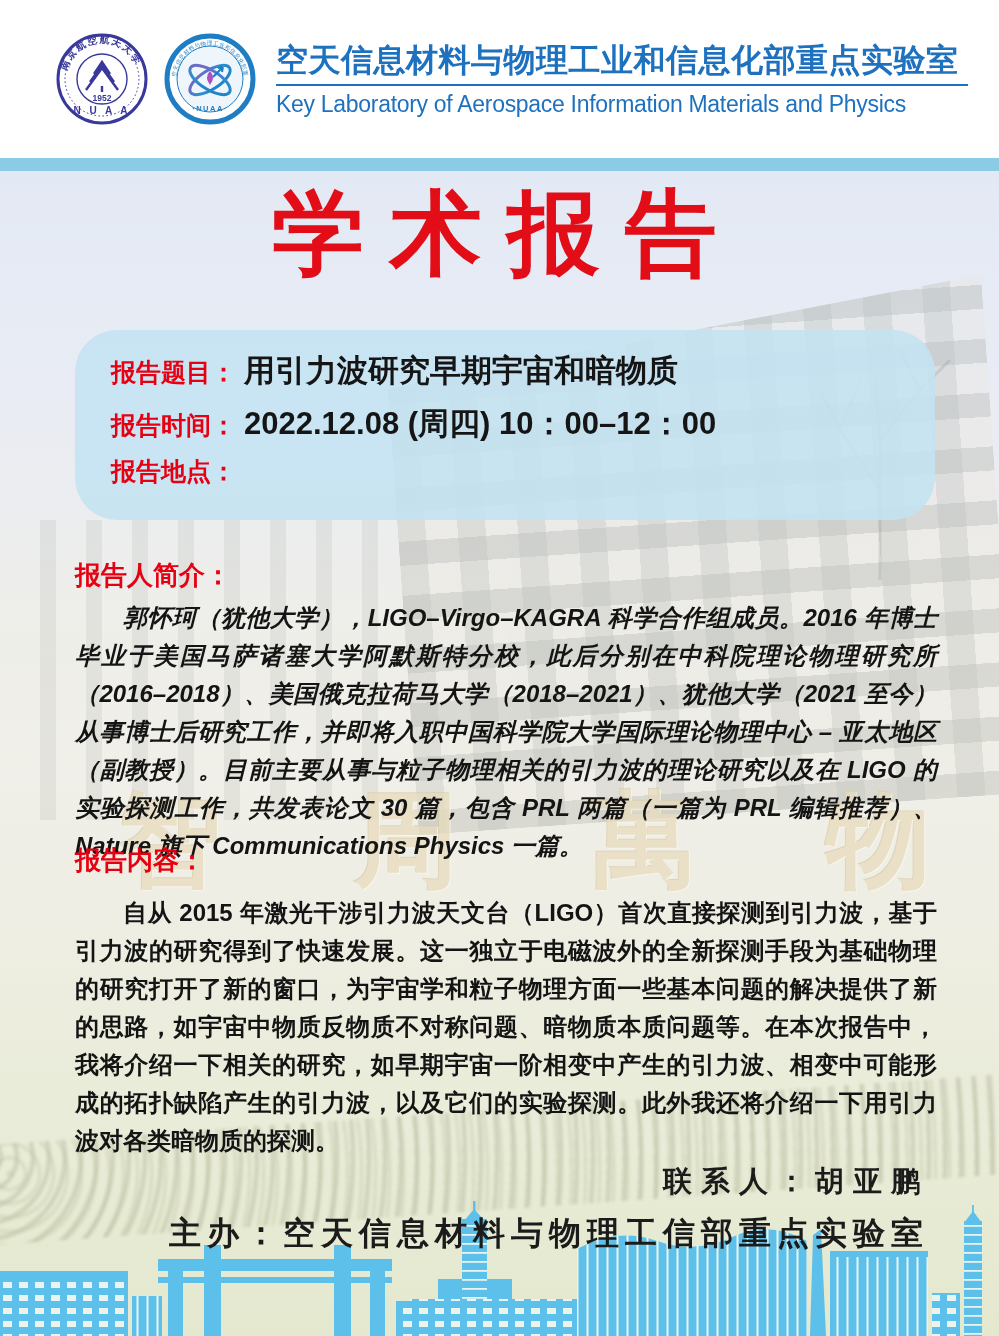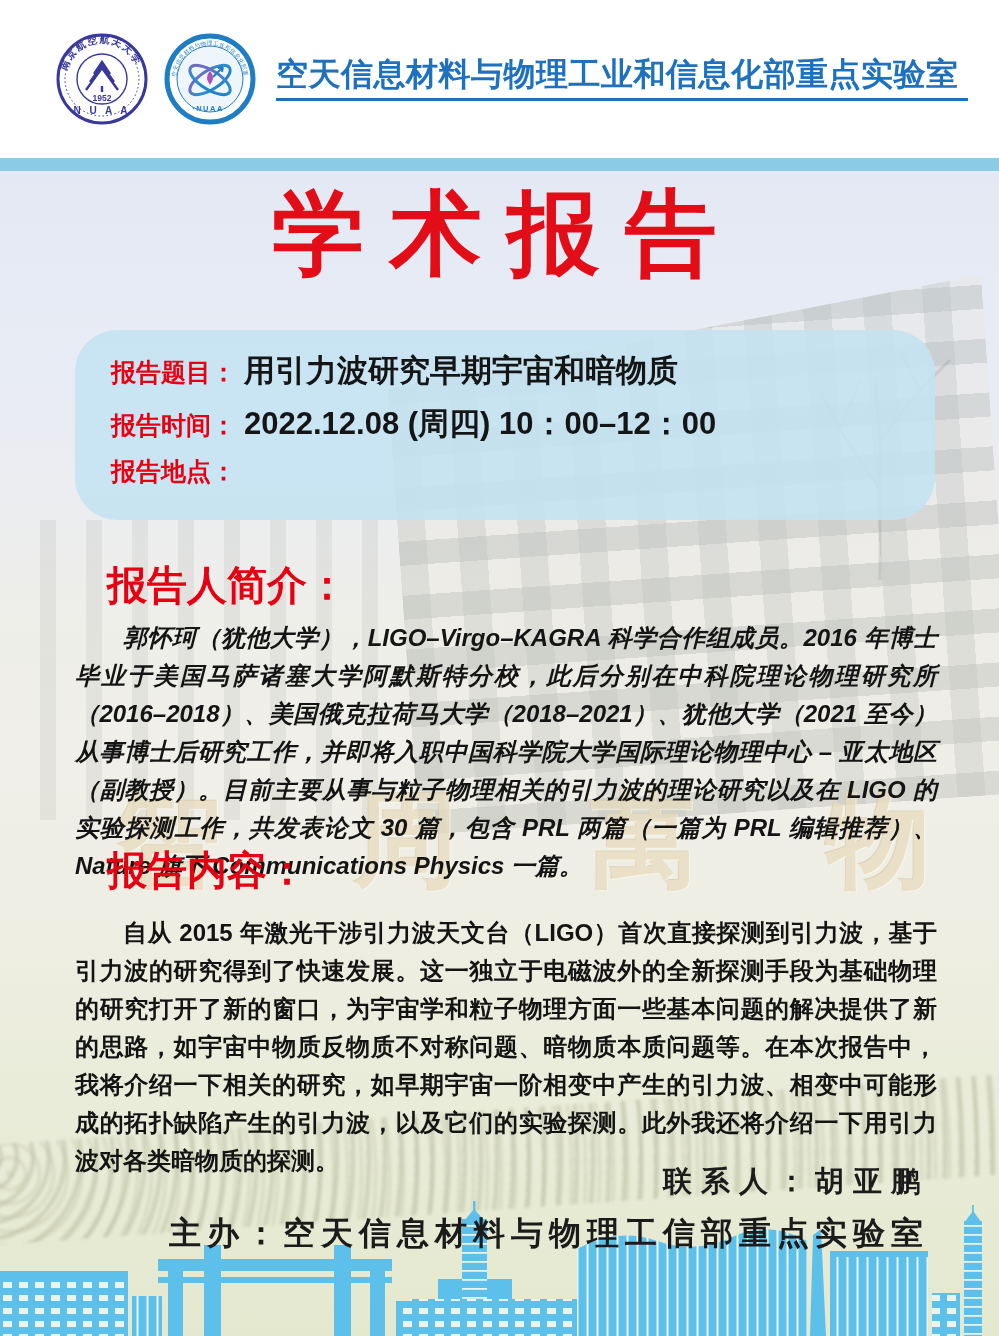--- a/index.html
+++ b/index.html
@@ -47,21 +47,21 @@
 
   
   .info-box { position:absolute; top:330px; left:75px; width:860px; height:190px;
     background:rgba(196,227,241,.88); border-radius:42px;
     display:flex; flex-direction:column; justify-content:space-evenly; padding:10px 20px 22px 36px; }
   .info-row { display:flex; align-items:baseline; white-space:nowrap; }
   .info-label { font-size:25px; font-weight:800; color:var(--label_red,#e60012); margin-right:8px; }
   .info-value { font-size:31px; font-weight:800; color:#151515; }
 
   
-  .section-heading { font-size:40px; font-weight:800; color:var(--label_red,#e60012);margin-left:32px; }
+  .section-heading { font-size:26px; font-weight:800; color:var(--label_red,#e60012); }
   .body-text { font-size:24px; font-weight:600; color:#141414; line-height:38px;
     text-align:justify; text-indent:2em; }
   .bio { position:absolute; top:558px; left:75px; width:862px; }
   .bio .body-text { margin-top:6px;font-style:italic; }
   .content { position:absolute; top:843px; left:75px; width:862px; }
   .content .body-text { margin-top:16px; }
 
   
   .footer { position:absolute; top:1162px; right:70px; text-align:right;
     font-family:Liberation Serif, serif; color:#1b1b1b; }
@@ -174,20 +174,21 @@
         <ellipse cx="46" cy="47" rx="23" ry="9.5" transform="rotate(32 46 47)"></ellipse>
       </g>
       <path d="M46,38 Q52,44 46,52 Q40,44 46,38 Z" fill="#b04fc0"></path>
       <path d="M49,44 L59,34 M59,34 L54,35 M59,34 L58,39" stroke="#1f7dc4" stroke-width="2" fill="none"></path>
       <text x="46" y="78" text-anchor="middle" font-size="7.5" font-weight="bold" letter-spacing="1.5" fill="#1f7dc4">·NUAA·</text>
     </svg>
 
     <div class="header-text">
       <div class="header-cn">空天信息材料与物理工业和信息化部重点实验室</div>
       <div class="header-divider"></div>
+      <div class="header-en">Key Laboratory of Aerospace Information Materials and Physics</div>
     </div>
   </header>
   <div class="strip"></div>
 
   <h1 class="poster-title">学 术 报 告</h1>
 
   <section class="info-box">
     <div class="info-row">
       <span class="info-label">报告题目：</span>
       <span class="info-value">用引力波研究早期宇宙和暗物质</span>

